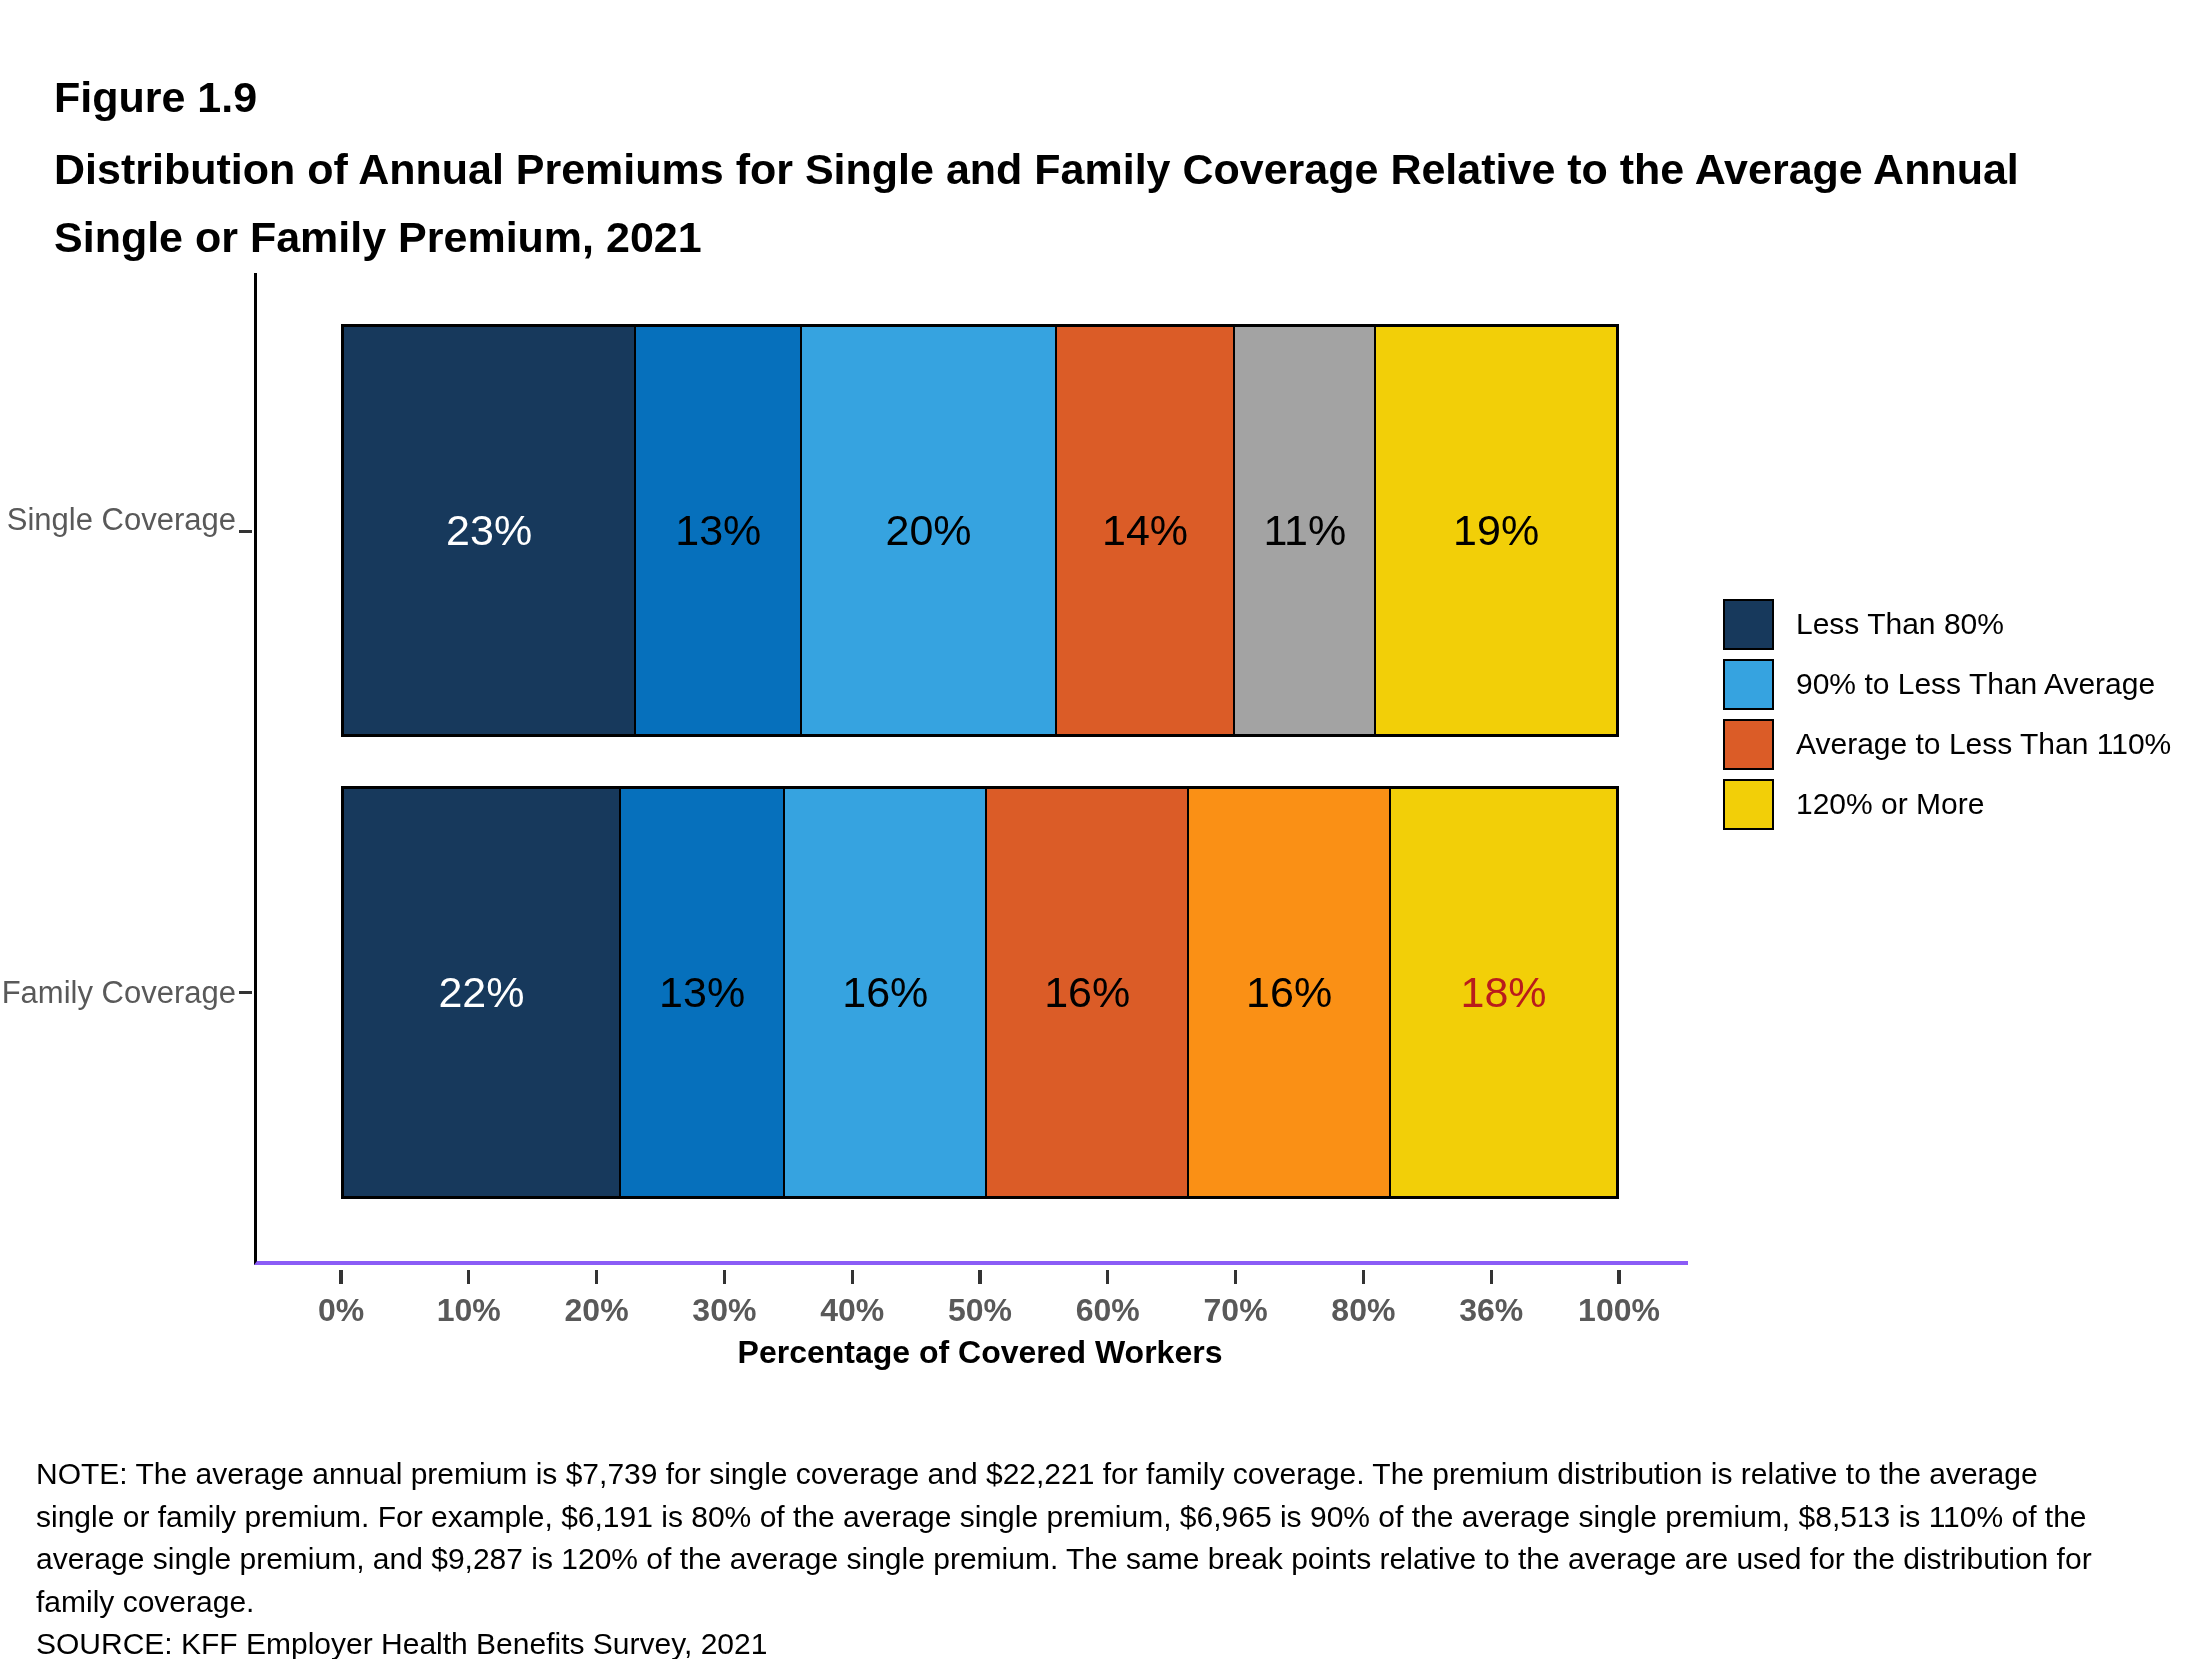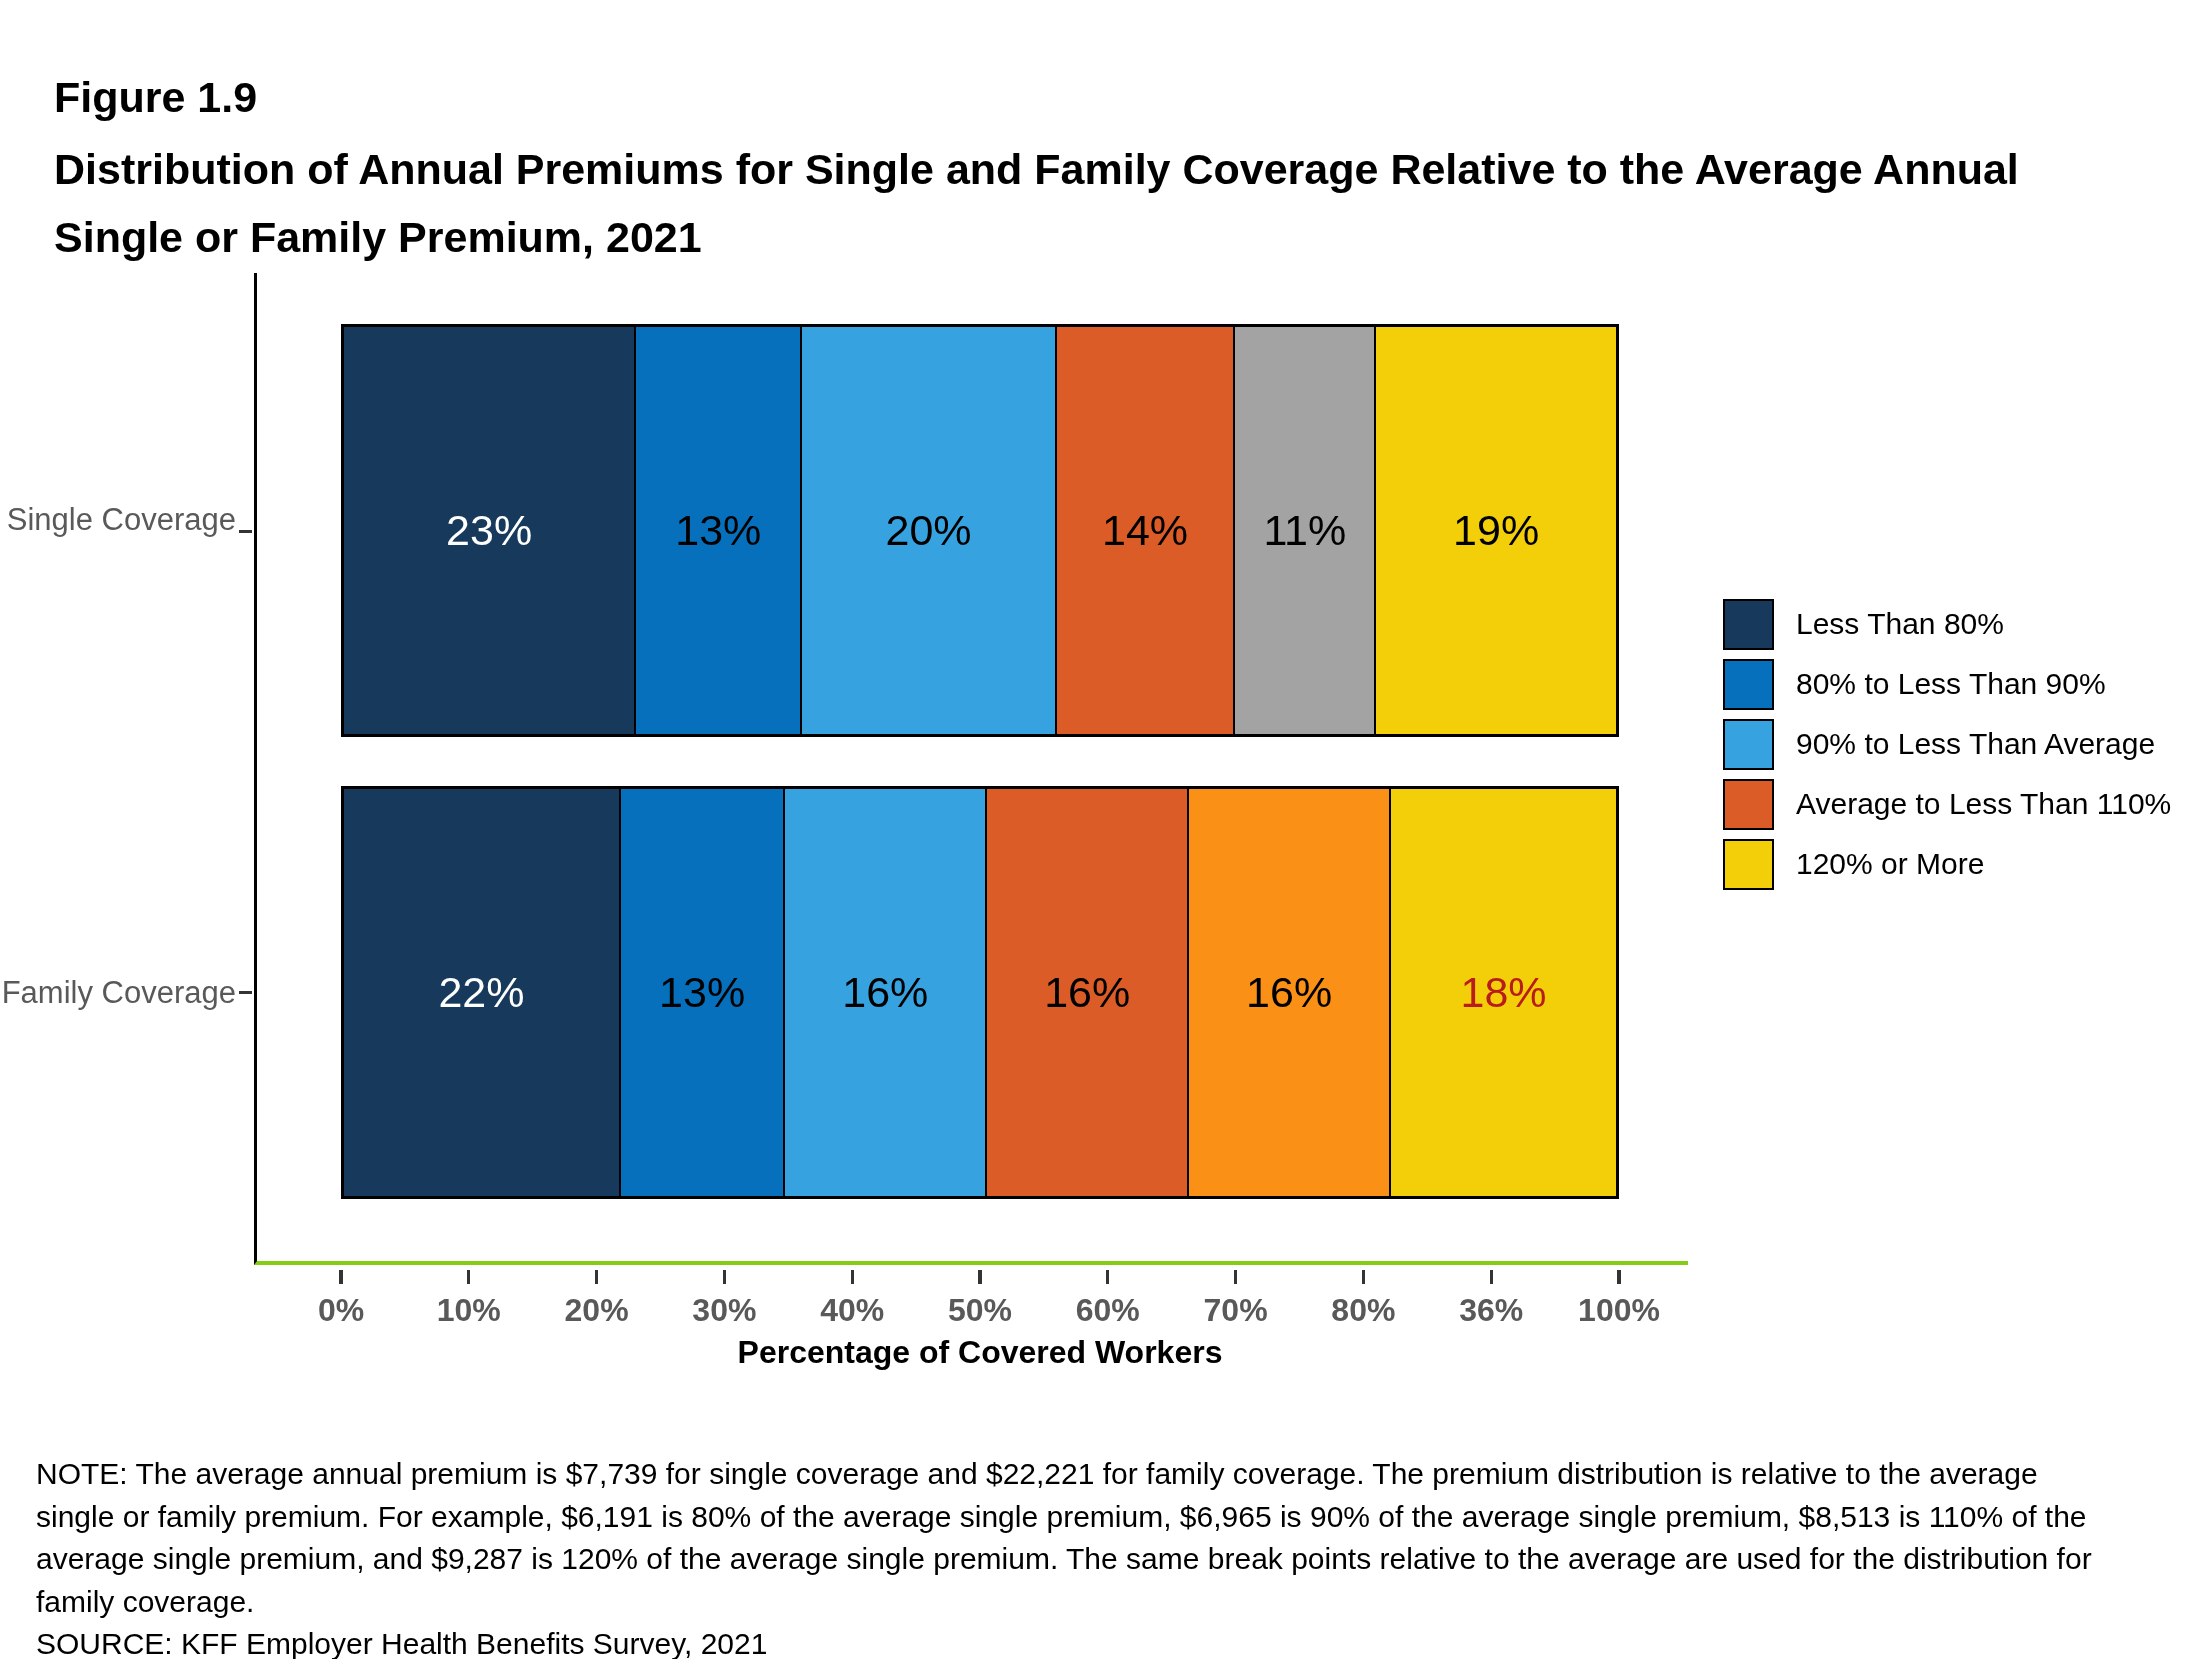--- a/index.html
+++ b/index.html
@@ -5,21 +5,21 @@
   html,body{margin:0;padding:0;background:#fff;}
   body{font-family:"Liberation Sans","DejaVu Sans",sans-serif;}
   #page{position:relative;width:2205px;height:1660px;background:#ffffff;overflow:hidden;}
 
   .fig-label{position:absolute;left:54px;top:73px;font-size:43px;font-weight:bold;color:#000;}
   .fig-title{position:absolute;left:54px;top:136px;width:1992px;font-size:43px;font-weight:bold;
              line-height:1.58;color:#000;}
 
   
   .plot{position:absolute;left:254px;top:273px;width:1434px;height:992px;
-        border-left:3.2px solid #000;border-bottom:4px solid #84cc16;box-sizing:border-box;}
+        border-left:3.2px solid #000;border-bottom:4px solid #8b5cf6;box-sizing:border-box;}
 
   .bars{position:absolute;left:84px;top:0;width:1278px;height:100%;}
   .bar-row{position:absolute;left:0;width:100%;height:413px;display:flex;
            border:3.2px solid #000;box-sizing:border-box;}
   .bar-row-0{top:51px;}
   .bar-row-1{top:513px;}
   .seg{display:flex;align-items:center;justify-content:center;box-sizing:border-box;
        border-right:2.4px solid #000;flex-basis:0;min-width:0;}
   .seg:last-child{border-right:none;}
   .seg-label{font-size:43px;white-space:nowrap;}
@@ -132,24 +132,20 @@
       <div class="xtick-label" style="left: 100%;">100%</div>
     </div>
   <div class="xaxis-title">Percentage of Covered Workers</div>
 
   <div class="legend" id="legend">
       <div class="legend-row">
         <div class="swatch" style="background: rgb(23, 57, 92);"></div>
         <div class="legend-label">Less Than 80%</div>
       </div>
       <div class="legend-row">
-        <div class="swatch" style="background: rgb(6, 112, 188);"></div>
-        <div class="legend-label">80% to Less Than 90%</div>
-      </div>
-      <div class="legend-row">
         <div class="swatch" style="background: rgb(54, 163, 224);"></div>
         <div class="legend-label">90% to Less Than Average</div>
       </div>
       <div class="legend-row">
         <div class="swatch" style="background: rgb(219, 92, 39);"></div>
         <div class="legend-label">Average to Less Than 110%</div>
       </div>
       <div class="legend-row">
         <div class="swatch" style="background: rgb(242, 207, 8);"></div>
         <div class="legend-label">120% or More</div>

